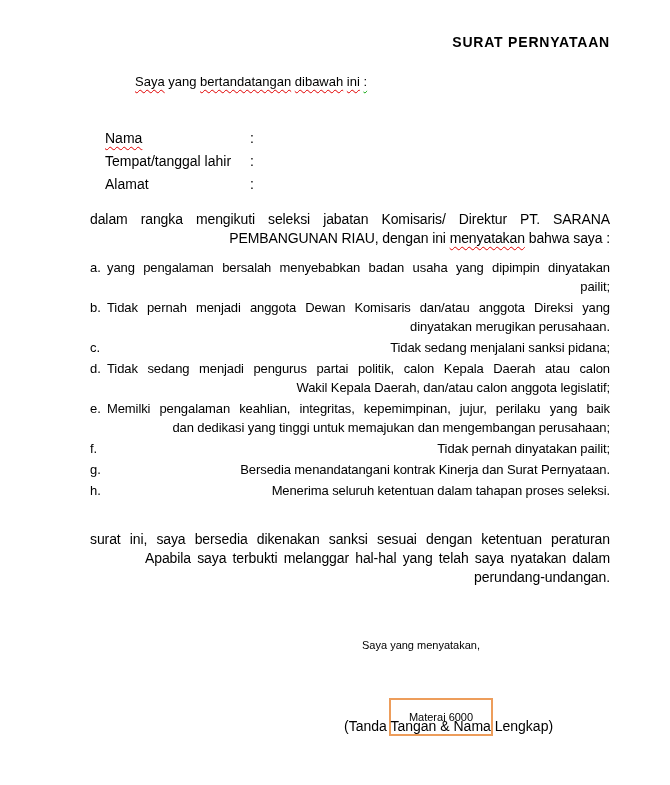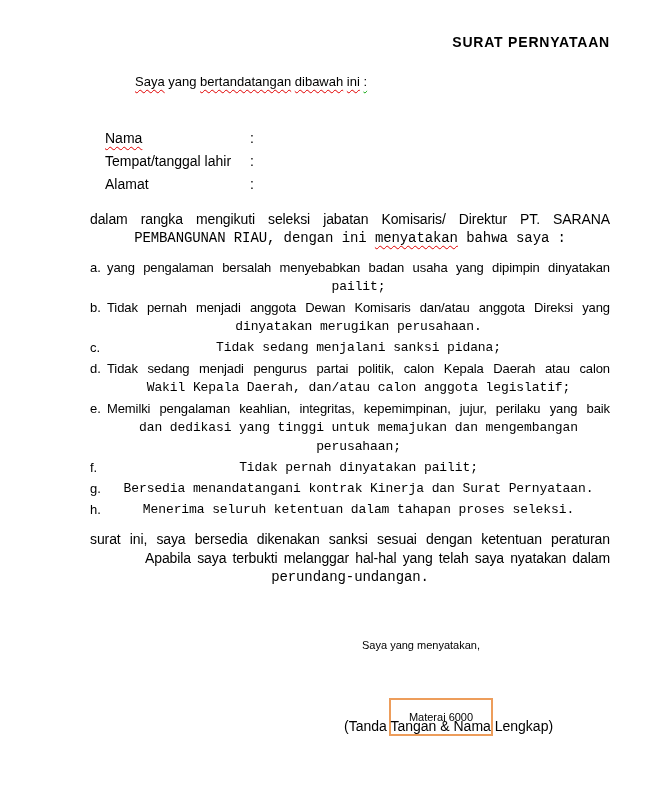--- a/index.html
+++ b/index.html
@@ -24,21 +24,21 @@
   .fields{position:absolute;left:105px;top:126px;font-size:14px;}
   .frow{display:flex;height:23px;align-items:center;}
   .flabel{width:145px;}
   .para,.closing{
     position:absolute;left:90px;width:520px;font-size:14px;line-height:19px;
     letter-spacing:-0.1px;
   }
   .para{top:210px;}
   .closing{top:530px;}
   .jl{text-align:justify;text-align-last:justify;text-justify:inter-word;}
-  .pl{text-align:center;font-family:Liberation Mono, monospace;}
+  .pl{text-align:right;}
   .indent1{padding-left:55px;}
   .list{
     position:absolute;left:90px;top:258px;width:520px;font-size:13px;
     line-height:19px;letter-spacing:-0.1px;
   }
   .li{position:relative;padding-left:17px;margin-bottom:2px;}
   .marker{position:absolute;left:0;top:0;}
   .sq-red{
     text-decoration-line:underline;text-decoration-style:wavy;
     text-decoration-color:var(--sqred);text-decoration-thickness:1px;

